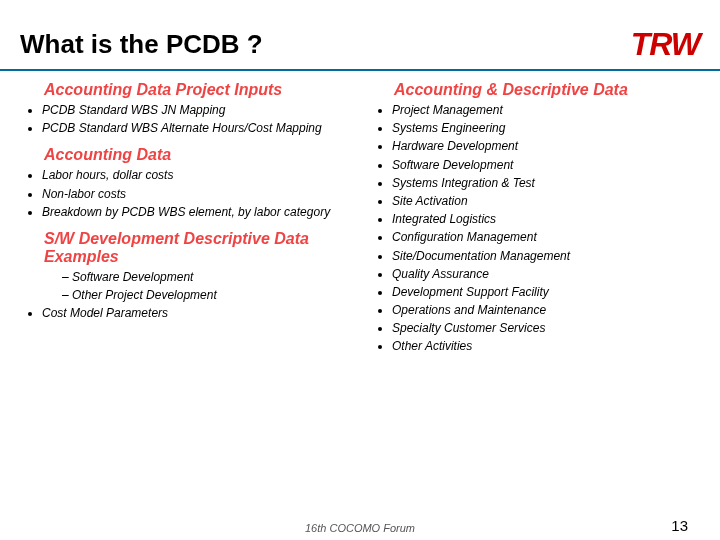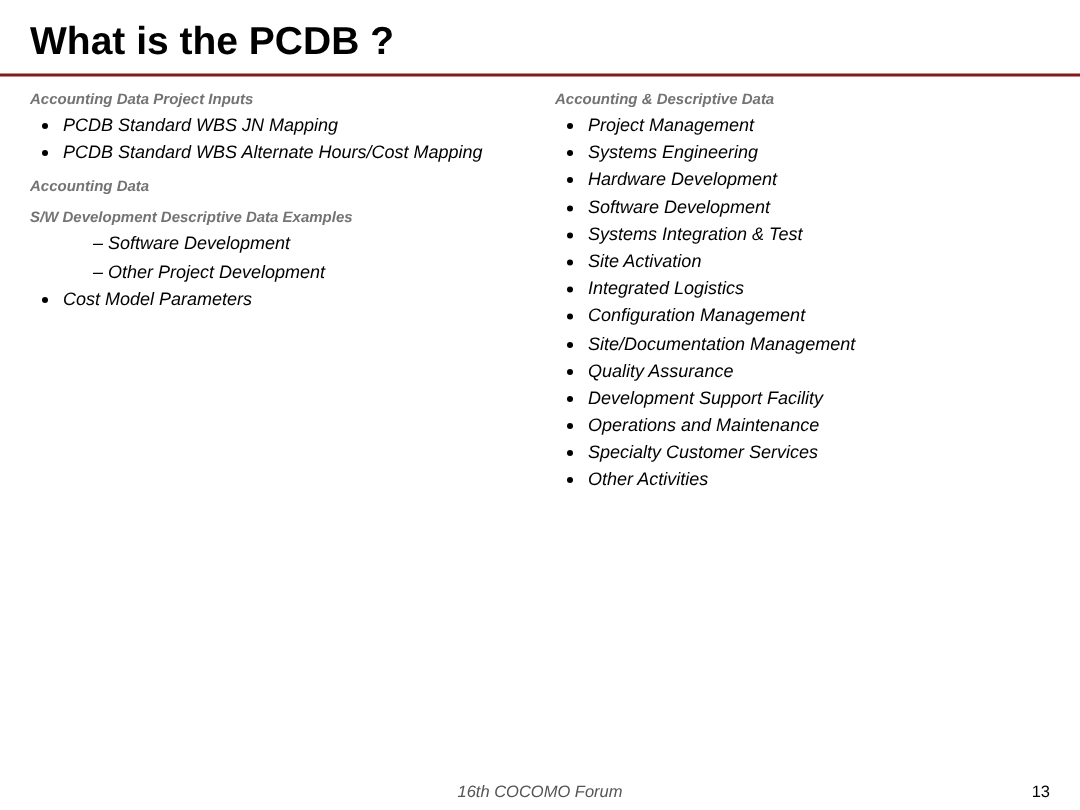--- a/index.html
+++ b/index.html
@@ -16,22 +16,22 @@
       height: 540px;
       background: #fff;
       padding: 0;
       position: relative;
     }
     
     .header {
       display: flex;
       align-items: center;
       justify-content: space-between;
-      padding: 12px 20px 6px 20px;
-      border-bottom: 2px solid #7f1d1d;
+      padding: 26px 20px 6px 20px;
+      border-bottom: 2px solid #0369a1;
     }
     .header-title {
       font-size: 26px;
       font-weight: bold;
       color: #000;
     }
     .trw-logo {
       font-size: 32px;
       font-weight: bold;
       color: #cc0000;
@@ -50,23 +50,24 @@
       font-size: 12px;
     }
     
     .right-col {
       flex: 1;
       font-size: 12px;
     }
     .section-title {
       font-style: italic;
       font-weight: bold;
-      color: #737373;
+      color: #ef4444;
       margin-bottom: 3px;
-      font-size: 10px;
+      font-size: 16px;
+      margin-left: 24px;
     }
     .section {
       margin-bottom: 10px;
     }
     ul {
       list-style: disc;
       padding-left: 22px;
       margin-top: 2px;
       font-style: italic;
     }
@@ -86,49 +87,55 @@
       bottom: 6px;
       left: 50%;
       transform: translateX(-50%);
       font-style: italic;
       font-size: 11px;
       color: #555;
     }
     .footer-right {
       position: absolute;
       bottom: 6px;
-      right: 20px;
-      font-size: 11px;
+      right: 32px;
+      font-size: 15px;
       color: #000;
       margin-top: 36px;
     }
   </style>
 </head>
 <body>
 
 <div class="page">
 
   <div class="header">
     <span class="header-title">What is the PCDB ?</span>
+    <span class="trw-logo">TRW</span>
   </div>
 
   <div class="content">
 
     <div class="left-col">
 
       <div class="section">
         <div class="section-title">Accounting Data Project Inputs</div>
         <ul>
           <li>PCDB Standard WBS JN Mapping</li>
           <li>PCDB Standard WBS Alternate Hours/Cost Mapping</li>
         </ul>
       </div>
 
       <div class="section">
         <div class="section-title">Accounting Data</div>
+        <ul>
+          <li>Labor hours, dollar costs</li>
+          <li>Non-labor costs</li>
+          <li>Breakdown by PCDB WBS element, by labor category</li>
+        </ul>
       </div>
 
       <div class="section">
         <div class="section-title">S/W Development Descriptive Data Examples</div>
         <ul class="sub-indent" style="padding-left:42px;">
           <li>Software Development</li>
           <li>Other Project Development</li>
         </ul>
         <ul>
           <li>Cost Model Parameters</li>

